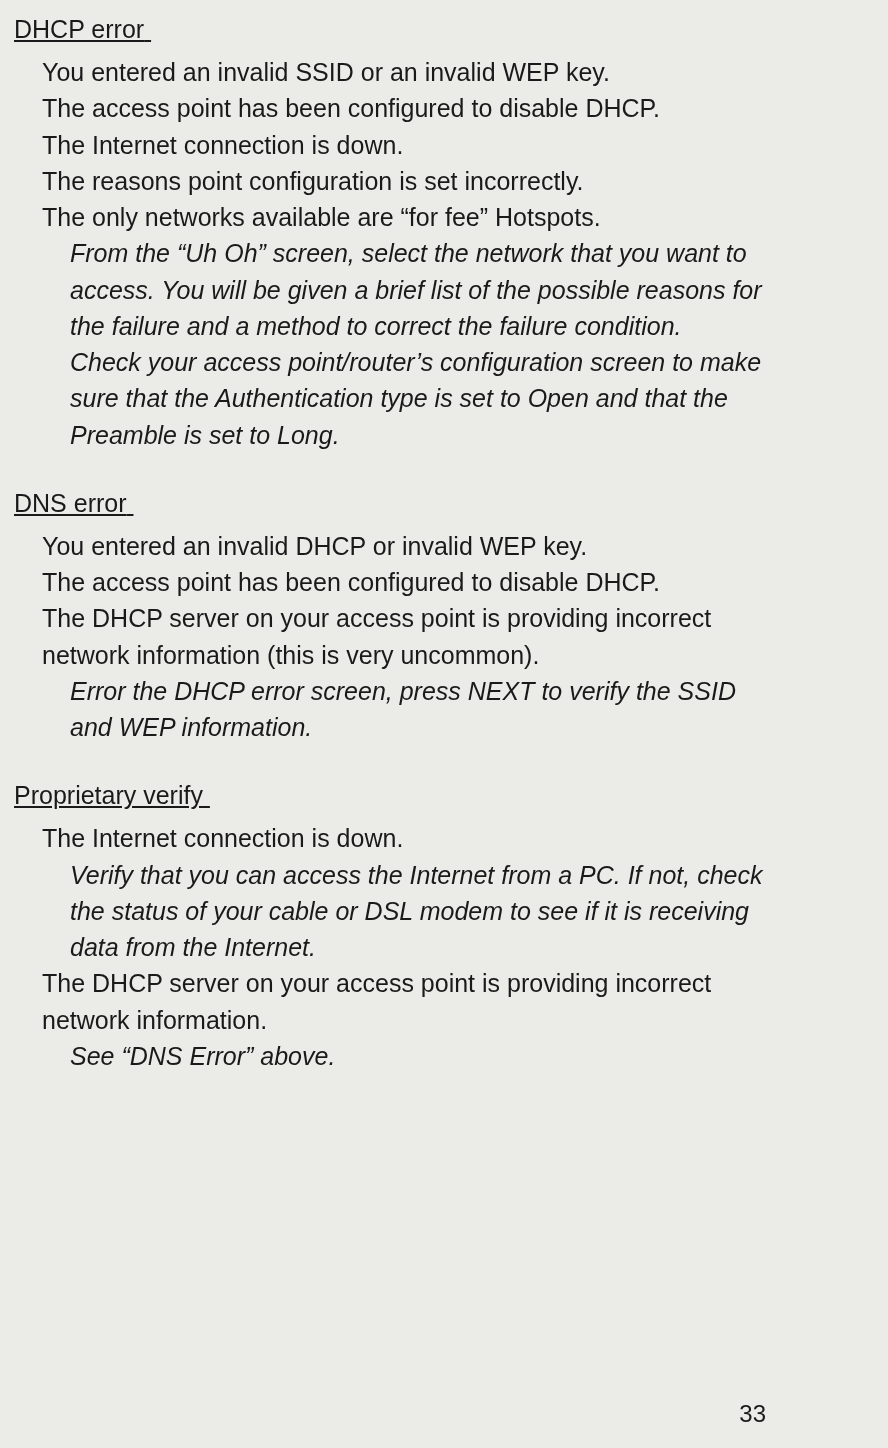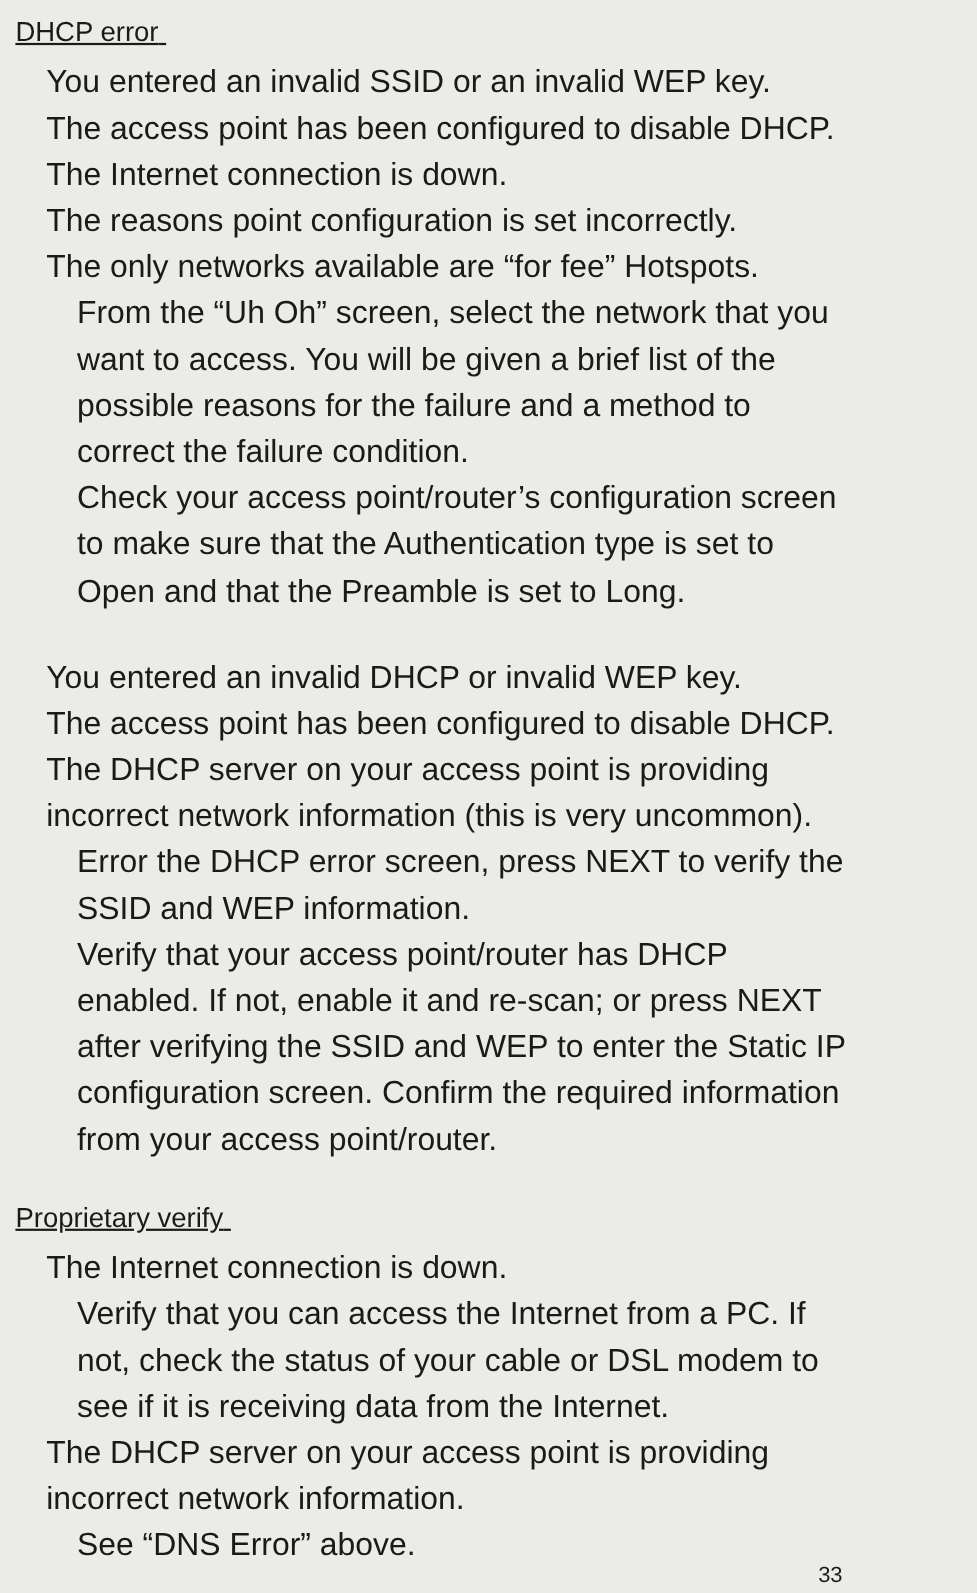--- a/index.html
+++ b/index.html
@@ -17,63 +17,66 @@
     padding: 15px 14px 20px 14px;
     position: relative;
   }
   .section-heading {
     font-size: 25px;
     text-decoration: underline;
     margin: 0 0 10px 0;
     letter-spacing: 0;
   }
   .body-text {
-    font-size: 29px;
+    font-size: 25px;
     line-height: 1.45;
     margin: 0;
   }
   .indent1 {
     padding-left: 28px;
   }
   .indent2 {
     padding-left: 56px;
+    font-style: italic;
   }
   .section-gap {
     height: 36px;
   }
   .pagenum {
     position: absolute;
-    bottom: 4px;
+    bottom: 20px;
     right: 18px;
-    font-size: 20px;
+    font-size: 24px;
   }
 </style>
 </head>
 <body>
 
 <div class="page">
 
   <p class="section-heading">
     <span>DHCP error</span>&nbsp;
   </p>
   <p class="body-text indent1">You entered an invalid SSID or an invalid WEP key.</p>
   <p class="body-text indent1">The access point has been configured to disable DHCP.</p>
   <p class="body-text indent1">The Internet connection is down.</p>
   <p class="body-text indent1">The reasons point configuration is set incorrectly.</p>
   <p class="body-text indent1">The only networks available are “for fee” Hotspots.</p>
   <p class="body-text indent2">From the “Uh Oh” screen, select the network that you want to access.  You will be given a brief list of the possible reasons for the failure and a method to correct the failure condition.</p>
   <p class="body-text indent2">Check your access point/router’s configuration screen to make sure that the Authentication type is set to Open and that the Preamble is set to Long.</p>
 
   <div class="section-gap"></div>
 
+  <p class="section-heading">
+    <span>DNS error</span>&nbsp;
+  </p>
   <p class="body-text indent1">You entered an invalid DHCP or invalid WEP key.</p>
   <p class="body-text indent1">The access point has been configured to disable DHCP.</p>
   <p class="body-text indent1">The DHCP server on your access point is providing incorrect network information (this is very uncommon).</p>
   <p class="body-text indent2">Error the DHCP error screen, press NEXT to verify the SSID and WEP information.</p>
-  <p class="body-text indent2">Verify that your access point/router has DHCP enabled.    If not, enable it and re-scan; or press NEXT after verifying the SSID and WEP to enter the Static IP configuration screen.    Confirm the required information from your access point/router.</p>
 
   <div class="section-gap"></div>
 
   <p class="section-heading">
     <span>Proprietary verify</span>&nbsp;
   </p>
   <p class="body-text indent1">The Internet connection is down.</p>
   <p class="body-text indent2">Verify that you can access the Internet from a PC.    If not, check the status of your cable or DSL modem to see if it is receiving data from the Internet.</p>
   <p class="body-text indent1">The DHCP server on your access point is providing incorrect network information.</p>
   <p class="body-text indent2">See “DNS Error” above.</p>

